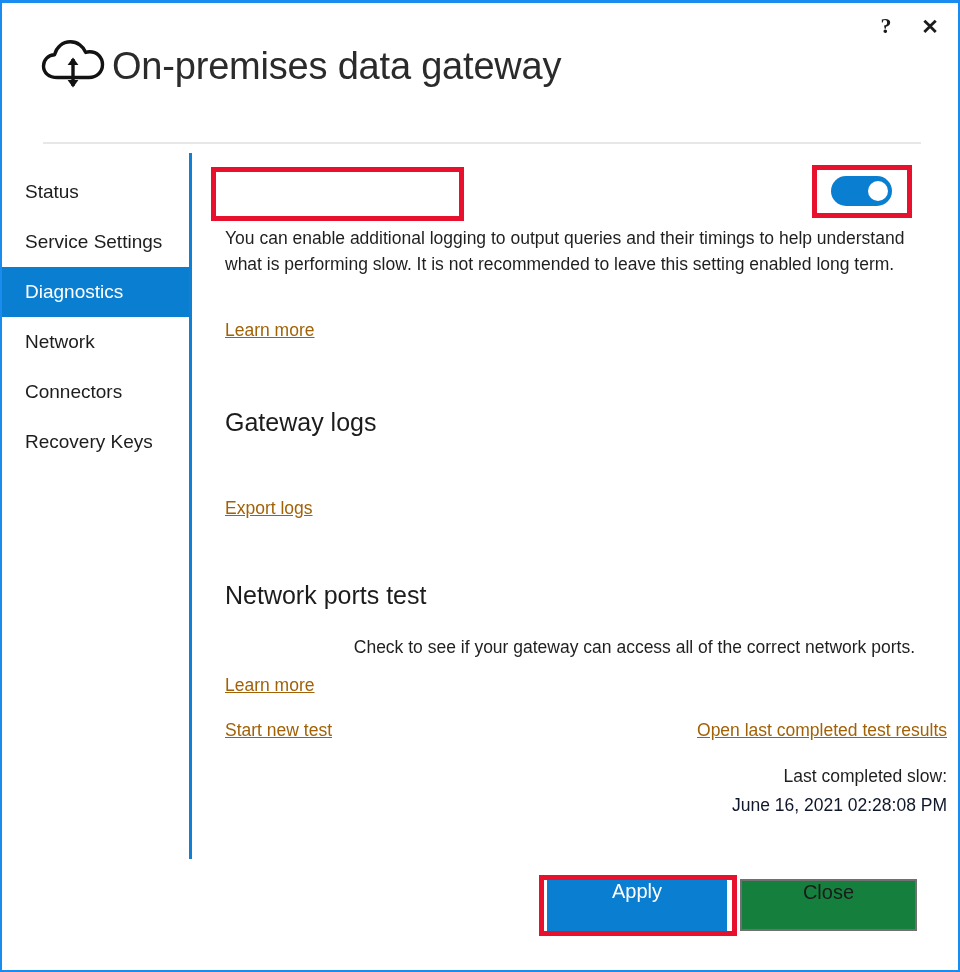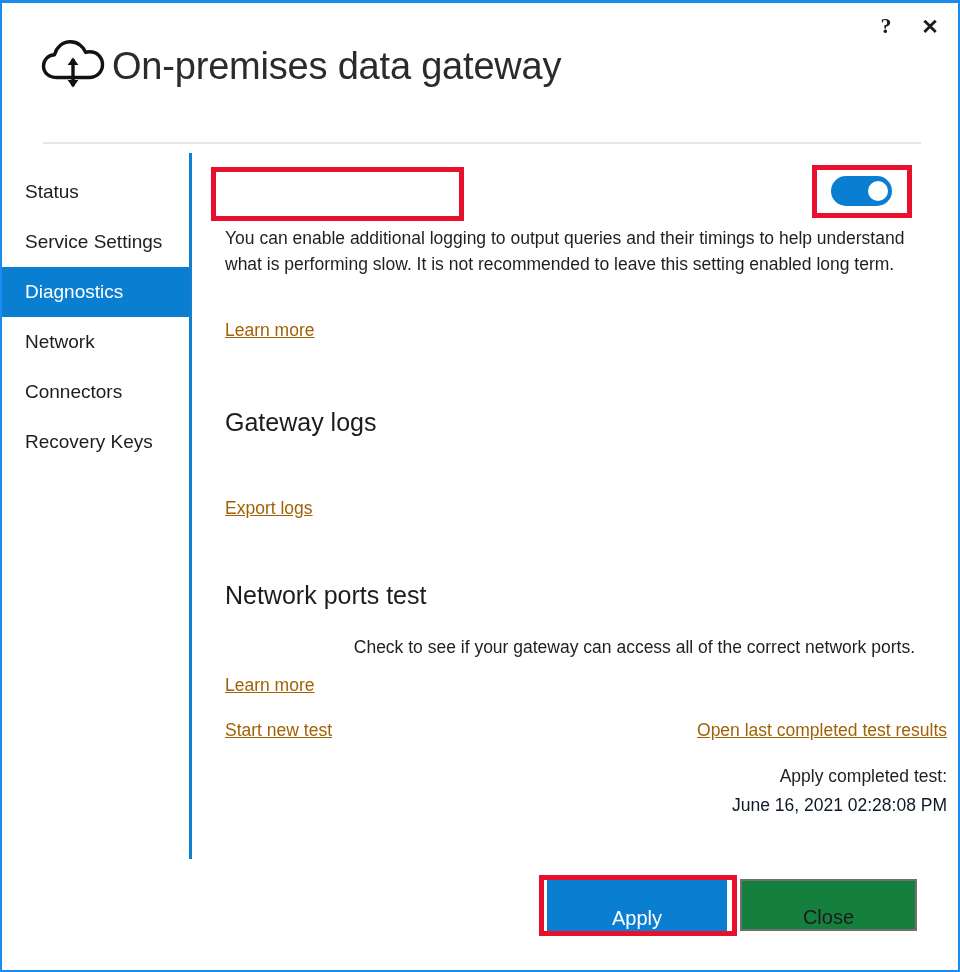--- a/index.html
+++ b/index.html
@@ -197,21 +197,21 @@
     left: 0; top: 856px;
     width: 960px;
     height: 116px;
   }
   .btn {
     position: absolute;
     font-size: 20px;
     font-family: "Liberation Sans", sans-serif;
     cursor: pointer;
     display: flex;
-    align-items: flex-end;
+    align-items: flex-start;
     justify-content: center;
   }
   #apply-btn {
     left: 545px; top: 20px;
     width: 180px; height: 52px;
     background: #0a7ed0;
     color: #ffffff;
     border: 1px solid #0a7ed0;
   }
   #close-footer-btn {
@@ -303,21 +303,21 @@
     <div class="sec-title" id="sec2-title">Gateway logs</div>
     <div class="link" id="sec2-link">Export logs</div>
 
     <div class="sec-title" id="sec3-title">Network ports test</div>
     <div class="sec-body" id="sec3-body">Check to see if your gateway can access all of the correct network ports.</div>
     <div class="link" id="sec3-link">Learn more</div>
 
     <div class="link" id="start-test-link">Start new test</div>
     <div class="link" id="open-results-link">Open last completed test results</div>
 
-    <div id="last-test-label">Apply completed test:</div>
+    <div id="last-test-label">Last completed slow:</div>
     <div id="last-test-value">June 16, 2021 02:28:08 PM</div>
   </div>
 
   <div id="footer">
     <div class="btn" id="apply-btn">
       <span>Apply</span>
     </div>
     <div class="btn" id="close-footer-btn">
       <span>Close</span>
     </div>

